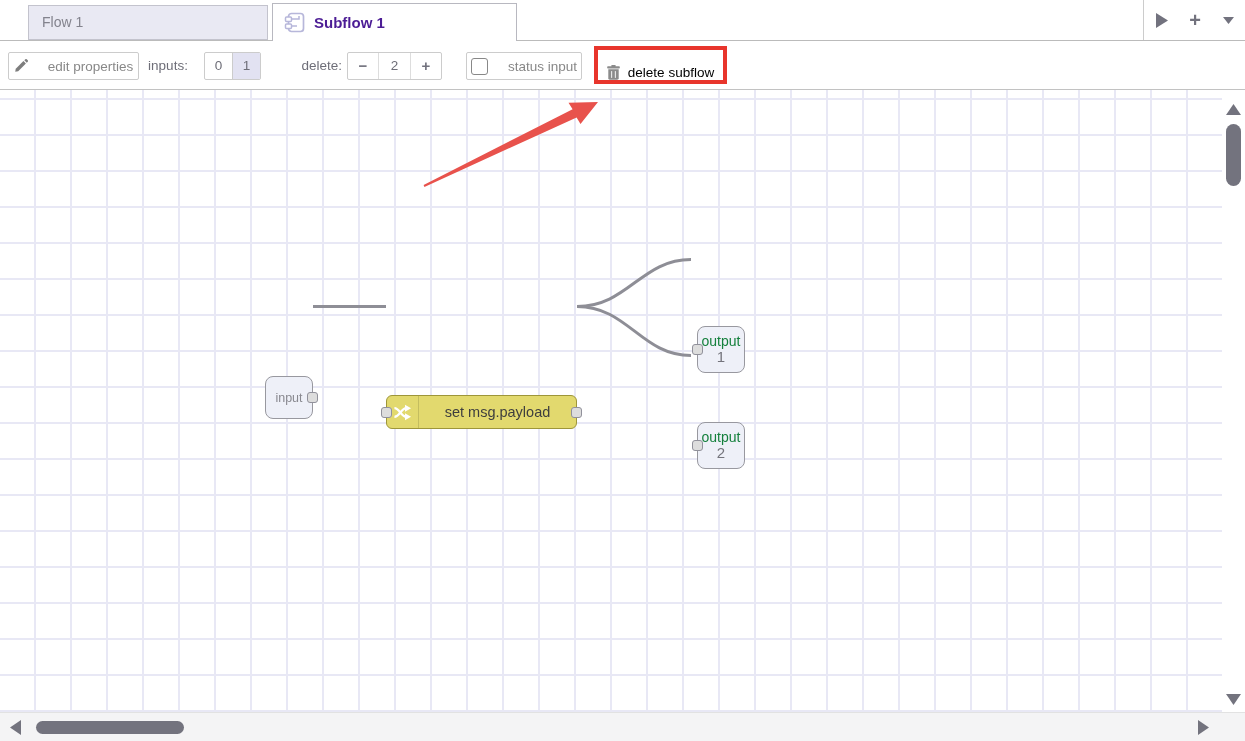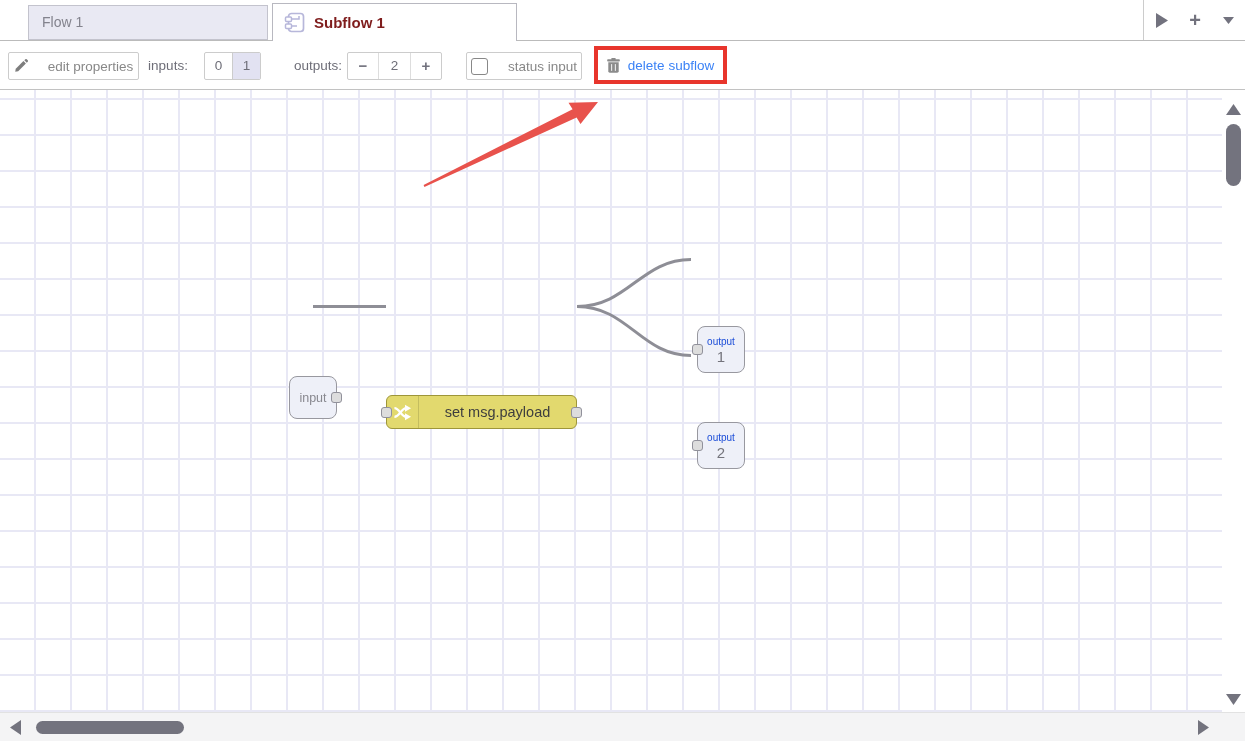--- a/index.html
+++ b/index.html
@@ -3,55 +3,55 @@
 <meta charset="utf-8">
 <style>
   * { margin:0; padding:0; }
   body { font-family:"Liberation Sans", sans-serif; background:#fff; }
   .app { position:relative; width:1245px; height:741px; background:#fff; overflow:hidden; }
 
   
   .tabbar { position:absolute; top:0; left:0; width:1245px; height:40px; background:#fff; border-bottom:1px solid #bbb; z-index:5; }
   .tab { position:absolute; box-sizing:border-box; cursor:pointer; }
   .tab-inactive { left:28px; top:5px; width:240px; height:35px; background:#e9e9f3; border:1px solid #c3c3cd; color:#83838d; font-size:14px; line-height:33px; padding-left:13px; }
-  .tab-active { left:272px; top:3px; width:245px; height:38px; background:#fff; border:1px solid #b8b8c0; border-bottom:none; z-index:6; display:flex; align-items:center; gap:9px; padding-left:11px; font-weight:bold; color:#7f1d1d; font-size:15px; }
+  .tab-active { left:272px; top:3px; width:245px; height:38px; background:#fff; border:1px solid #b8b8c0; border-bottom:none; z-index:6; display:flex; align-items:center; gap:9px; padding-left:11px; font-weight:bold; color:#4c1d95; font-size:15px; }
   .tabbar-actions { position:absolute; left:1143px; top:0; width:102px; height:40px; border-left:1px solid #ccc; display:flex; align-items:center; justify-content:space-evenly; background:#fff; }
   .tb-icon-btn { width:30px; height:30px; display:flex; align-items:center; justify-content:center; cursor:pointer; color:#72727e; font-weight:bold; font-size:20px; }
 
   
   .toolbar { position:absolute; top:41px; left:0; width:1245px; height:48px; background:#fff; border-bottom:1px solid #c2c2c2; z-index:4; }
   .tbtn { position:absolute; box-sizing:border-box; border:1px solid #ccc; background:#fff; border-radius:2px; color:#888; font-size:13.5px; display:flex; align-items:center; justify-content:center; gap:20px; cursor:pointer; }
   .btn-edit { left:8px; top:11px; width:131px; height:28px; }
   .tlabel { position:absolute; top:11px; height:28px; line-height:28px; color:#6e6e78; font-size:13.5px; }
   .lbl-inputs { left:138px; width:60px; text-align:center; }
   .lbl-outputs { left:280px; width:62px; text-align:right; }
   .toggle-group { position:absolute; left:204px; top:11px; height:28px; border:1px solid #ccc; border-radius:2px; display:flex; box-sizing:border-box; background:#fff; overflow:hidden; }
   .toggle-cell { width:27px; text-align:center; line-height:26px; color:#6e6e78; font-size:13.5px; cursor:pointer; }
   .toggle-cell.sel { background:#e2e2f2; border-left:1px solid #ccc; }
   .spinner { position:absolute; left:347px; top:11px; height:28px; display:flex; border:1px solid #ccc; border-radius:2px; box-sizing:border-box; background:#fff; overflow:hidden; }
   .spin-btn { width:30px; text-align:center; line-height:26px; color:#72727e; font-weight:bold; font-size:15px; cursor:pointer; }
   .spin-val { width:31px; border-left:1px solid #ddd; border-right:1px solid #ddd; text-align:center; line-height:26px; color:#6e6e78; font-size:13.5px; }
   .btn-status { left:466px; top:11px; width:116px; height:28px; }
   .checkbox { width:15px; height:15px; border:1.5px solid #888; border-radius:3px; background:#fff; display:inline-block; cursor:pointer; }
-  .red-box { position:absolute; left:594px; top:5px; width:133px; height:38px; border:4px solid #e8352c; box-sizing:border-box; background:#fff; display:flex; align-items:center; justify-content:center; gap:8px; color:#3b82f6; font-size:13.5px; cursor:pointer; }
+  .red-box { position:absolute; left:594px; top:5px; width:133px; height:38px; border:4px solid #e8352c; box-sizing:border-box; background:#fff; display:flex; align-items:flex-end; justify-content:center; gap:8px; color:#000000; font-size:13.5px; cursor:pointer; }
 
   
   .canvas { position:absolute; top:90px; left:0; width:1222px; height:622px; background-color:#fff;
     background-image: linear-gradient(to right, #e8e8f5 2px, transparent 2px),
                       linear-gradient(to bottom, #e8e8f5 2px, transparent 2px);
     background-size:36px 36px, 36px 36px;
     background-position:34px 0, 0 8px; }
   .wires-svg { position:absolute; left:0; top:0; }
   .fnode { position:absolute; box-sizing:border-box; z-index:3; }
   .endpoint-node { background:#eef0f8; border:1.5px solid #98989f; border-radius:8px; color:#88888f;
     display:flex; flex-direction:column; align-items:center; justify-content:center; cursor:pointer; }
-  .node-input { left:265px; top:286px; width:48px; height:43px; font-size:12.5px;margin-left:24px; }
+  .node-input { left:265px; top:286px; width:48px; height:43px; font-size:12.5px; }
   .node-output-1 { left:697px; top:236px; width:48px; height:47px; }
   .node-output-2 { left:697px; top:332px; width:48px; height:47px; }
-  .out-word { font-size:10px; line-height:13px; color:#1d4ed8; }
+  .out-word { font-size:14px; line-height:13px; color:#15803d; }
   .out-num { font-size:15px; line-height:17px; color:#74747c; }
   .change-node { left:386px; top:289px; width:191px; height:34px; background:#e2d96e; border:1.5px solid #9e9639; border-radius:6px; display:flex; cursor:pointer;margin-top:16px; }
   .change-icon { width:31px; border-right:1px solid rgba(0,0,0,0.13); display:flex; align-items:center; justify-content:center; }
   .change-label { flex:1; display:flex; align-items:center; justify-content:center; color:#3e3e3e; font-size:14.5px; }
   .port { position:absolute; width:11px; height:11px; background:#ddd; border:1.5px solid #91919b; border-radius:3px; box-sizing:border-box; z-index:4; cursor:crosshair; }
   .port-right { right:-6px; top:50%; margin-top:-5.5px; }
   .port-left { left:-6px; top:50%; margin-top:-5.5px; }
 
   
   .vscroll { position:absolute; left:1222px; top:90px; width:23px; height:622px; background:#fff; z-index:4; }
@@ -105,21 +105,21 @@
       </span>
       <span>edit properties</span>
     </div>
 
     <span class="tlabel lbl-inputs">inputs:</span>
     <div class="toggle-group">
       <div class="toggle-cell">0</div>
       <div class="toggle-cell sel">1</div>
     </div>
 
-    <span class="tlabel lbl-outputs">outputs:</span>
+    <span class="tlabel lbl-outputs">delete:</span>
     <div class="spinner">
       <div class="spin-btn">−</div>
       <div class="spin-val">2</div>
       <div class="spin-btn">+</div>
     </div>
 
     <div class="tbtn btn-status">
       <span class="checkbox"></span>
       <span>status input</span>
     </div>

